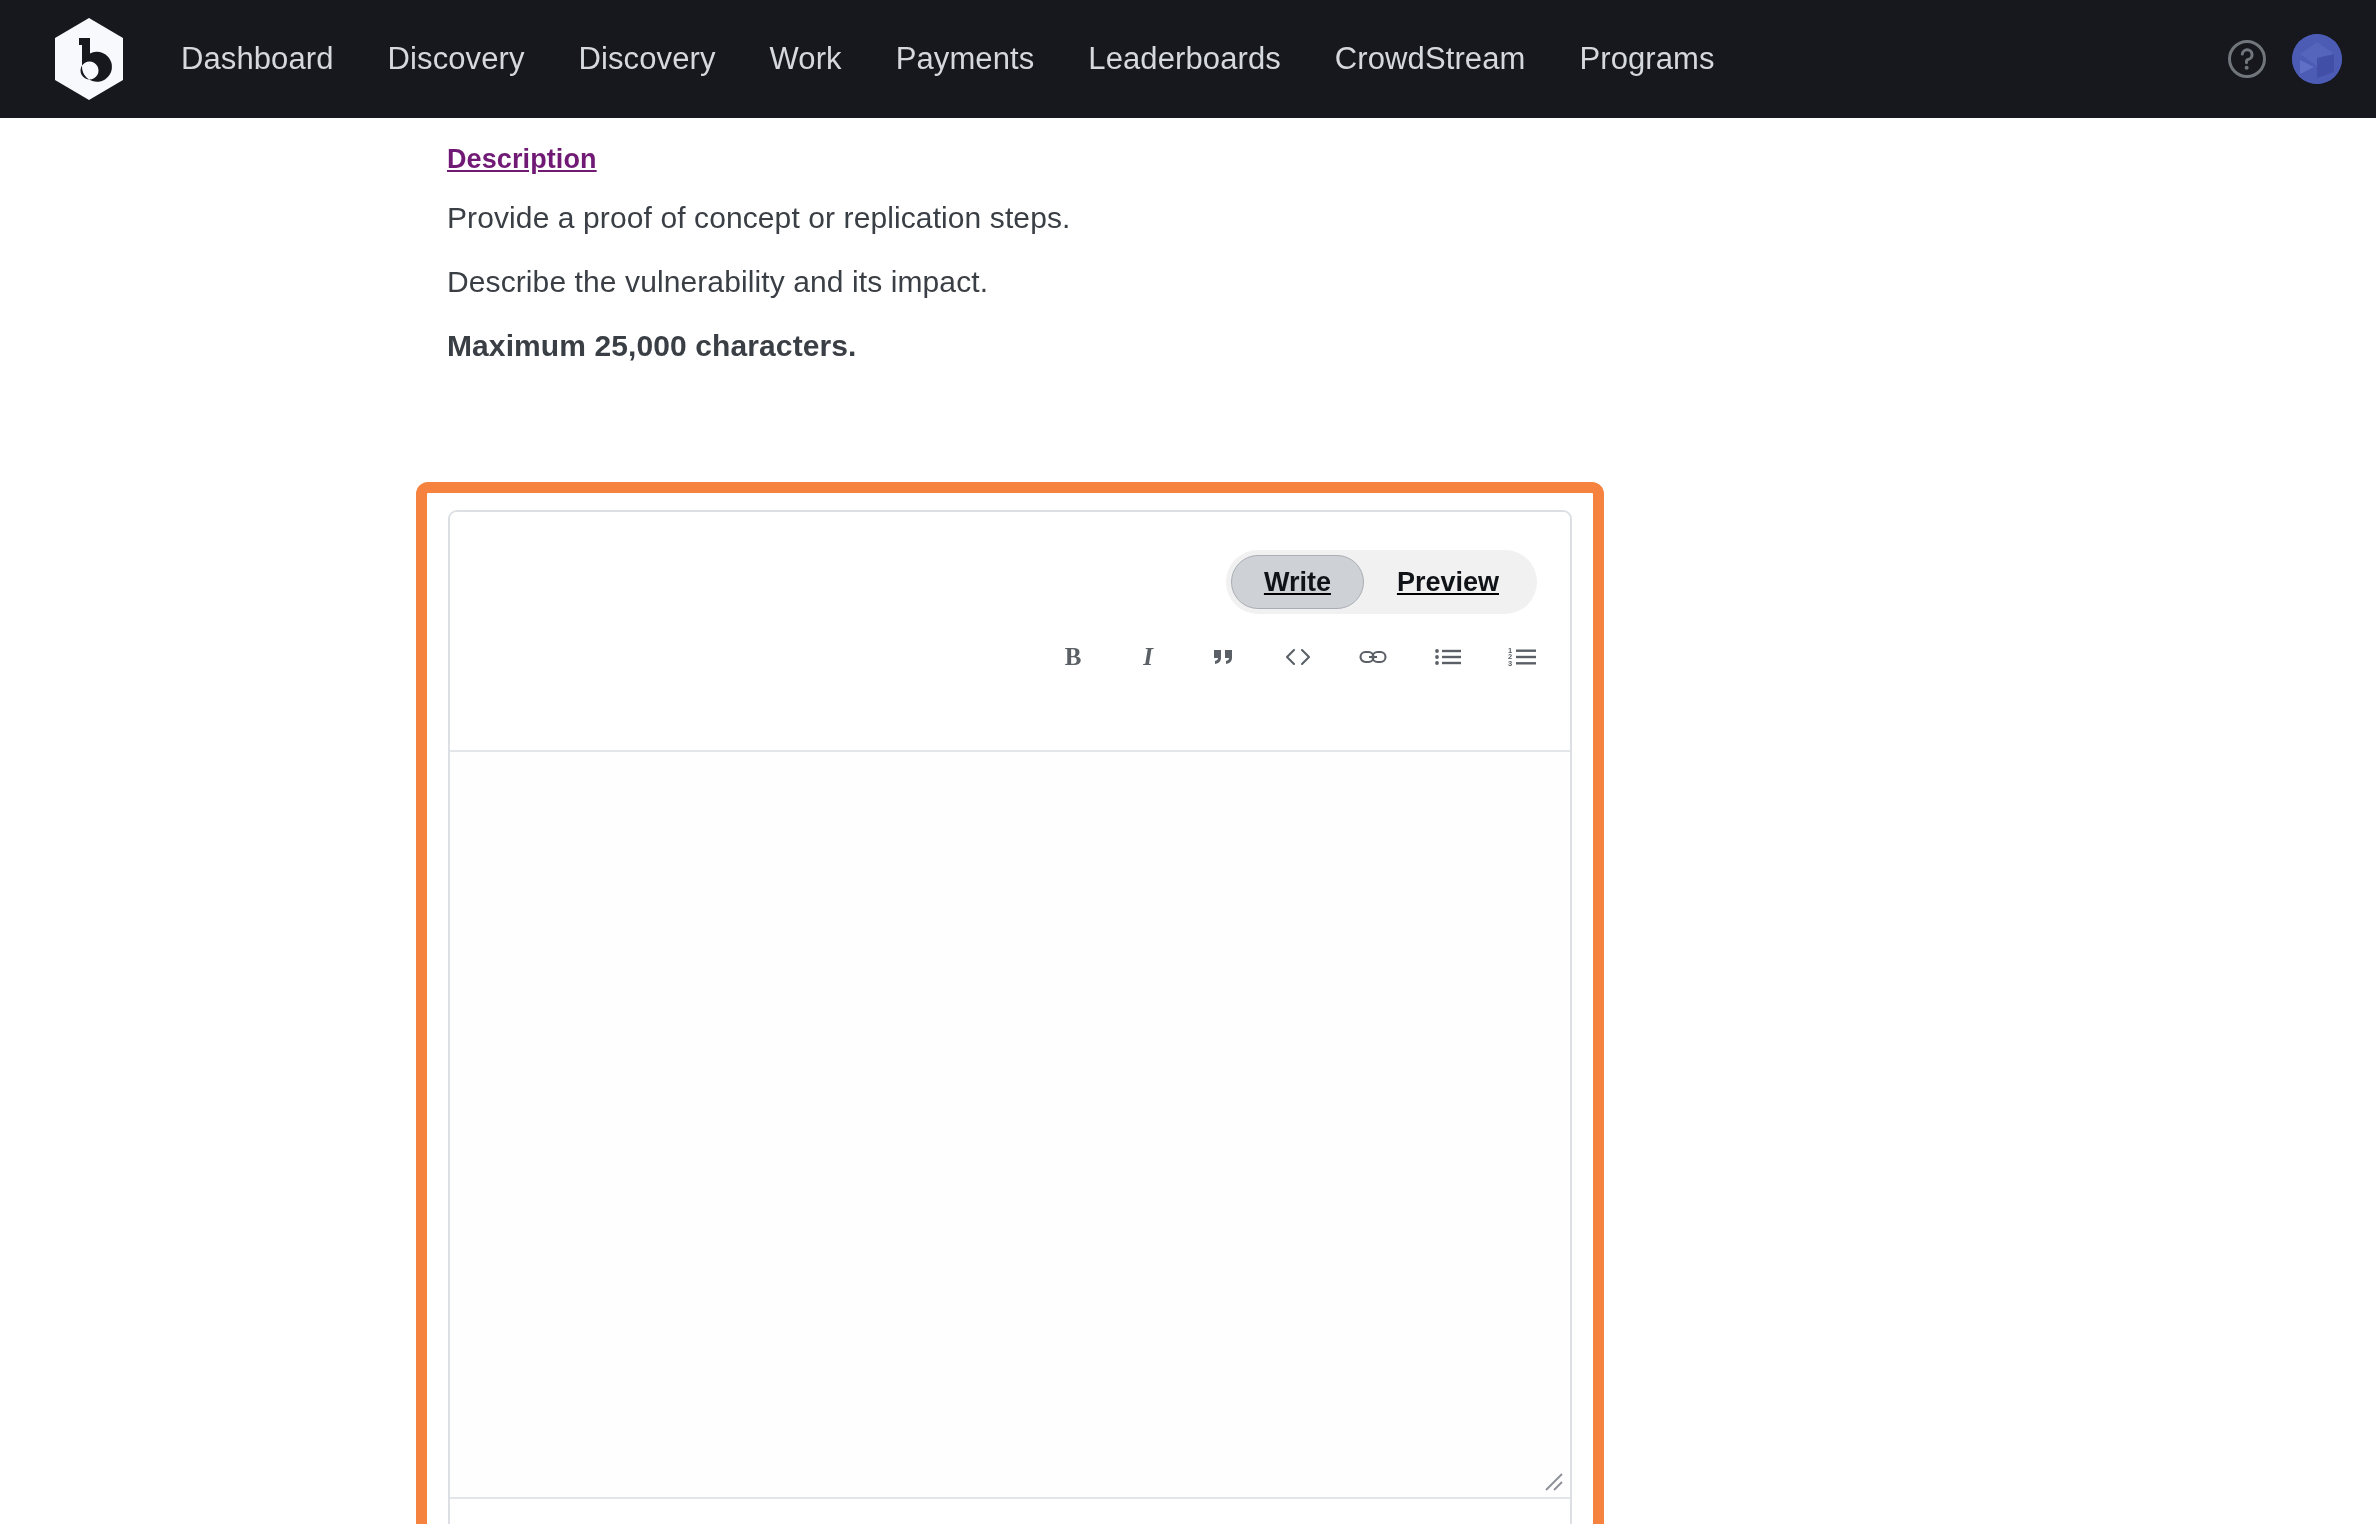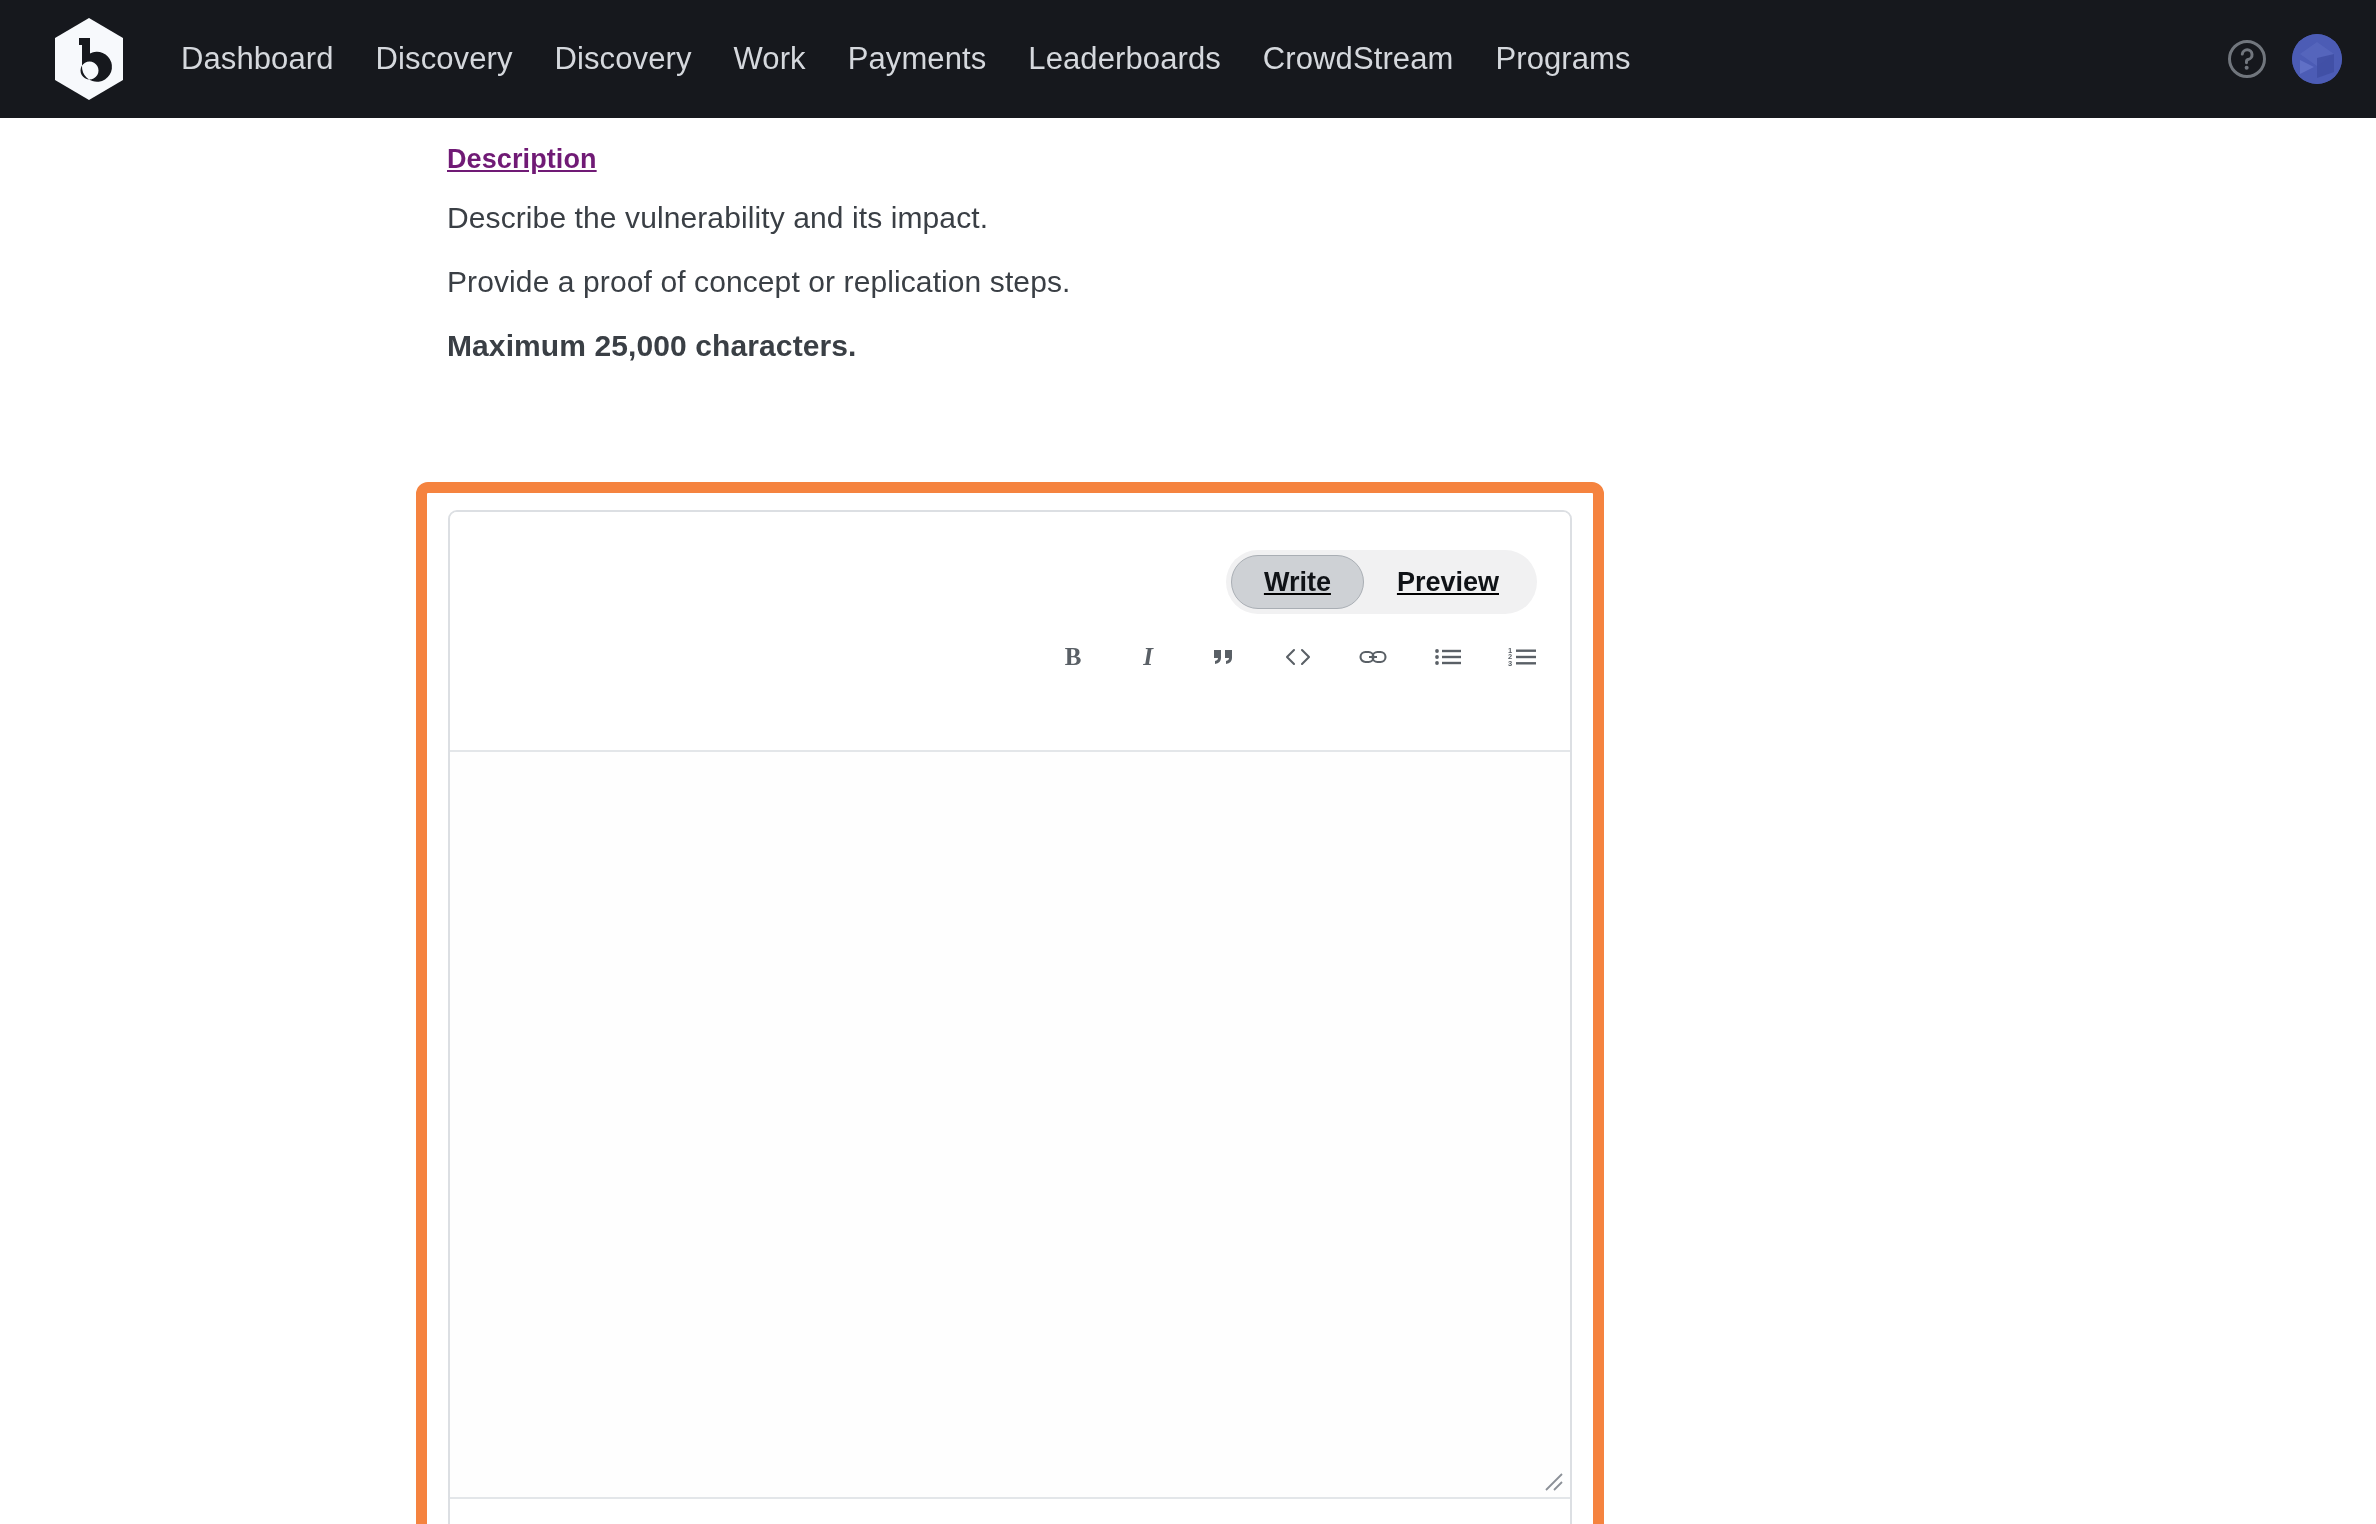--- a/index.html
+++ b/index.html
@@ -17,21 +17,21 @@
     width: 2376px; height: 118px;
     background: #16181d;
     display: flex; align-items: center;
   }
   .logo-wrap {
     margin-left: 52px; width: 74px; height: 86px;
     display: flex; align-items: center; justify-content: center;
   }
   .nav-links {
     display: flex; align-items: center;
-    margin-left: 34px; gap: 0px;
+    margin-left: 34px; gap: 12px;
   }
   .nav-link {
     color: #d5d8dd;
     font-size: 31px;
     padding: 0 21px;
     text-decoration: none;
     white-space: nowrap;
     letter-spacing: 0.1px;
     cursor: pointer;
   }
@@ -174,22 +174,22 @@
         <path d="M8 26 L22 33 L8 40 Z" fill="#6576cb" opacity="0.8"></path>
       </svg>
     </span>
   </div>
 </div>
 
 <div class="content">
 
   <div class="desc-block">
     <div class="desc-title">Description</div>
+    <p class="desc-line">Provide a proof of concept or replication steps.</p>
     <p class="desc-line">Describe the vulnerability and its impact.</p>
-    <p class="desc-line">Provide a proof of concept or replication steps.</p>
     <p class="desc-line">Maximum 25,000 characters.</p>
   </div>
 
   <div class="annotation"></div>
 
   <div class="editor-card">
 
     <div class="editor-head">
 
       <div class="toggle-pill">

